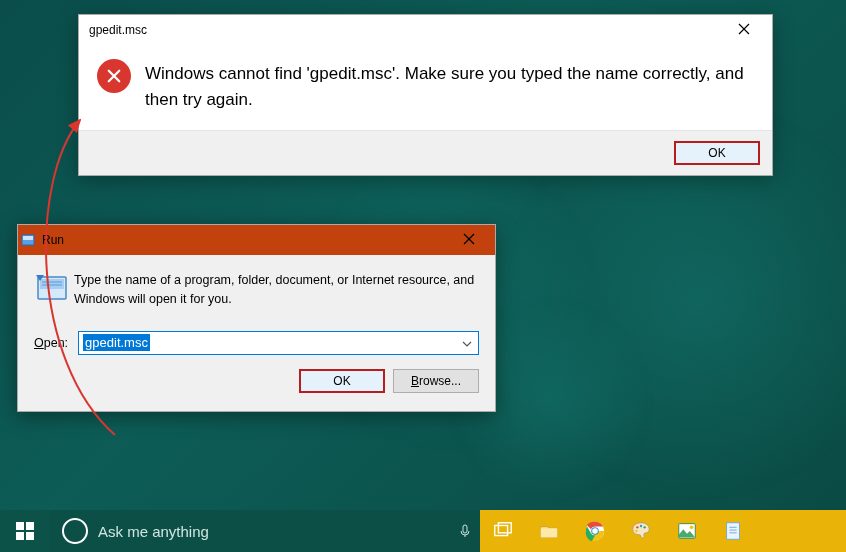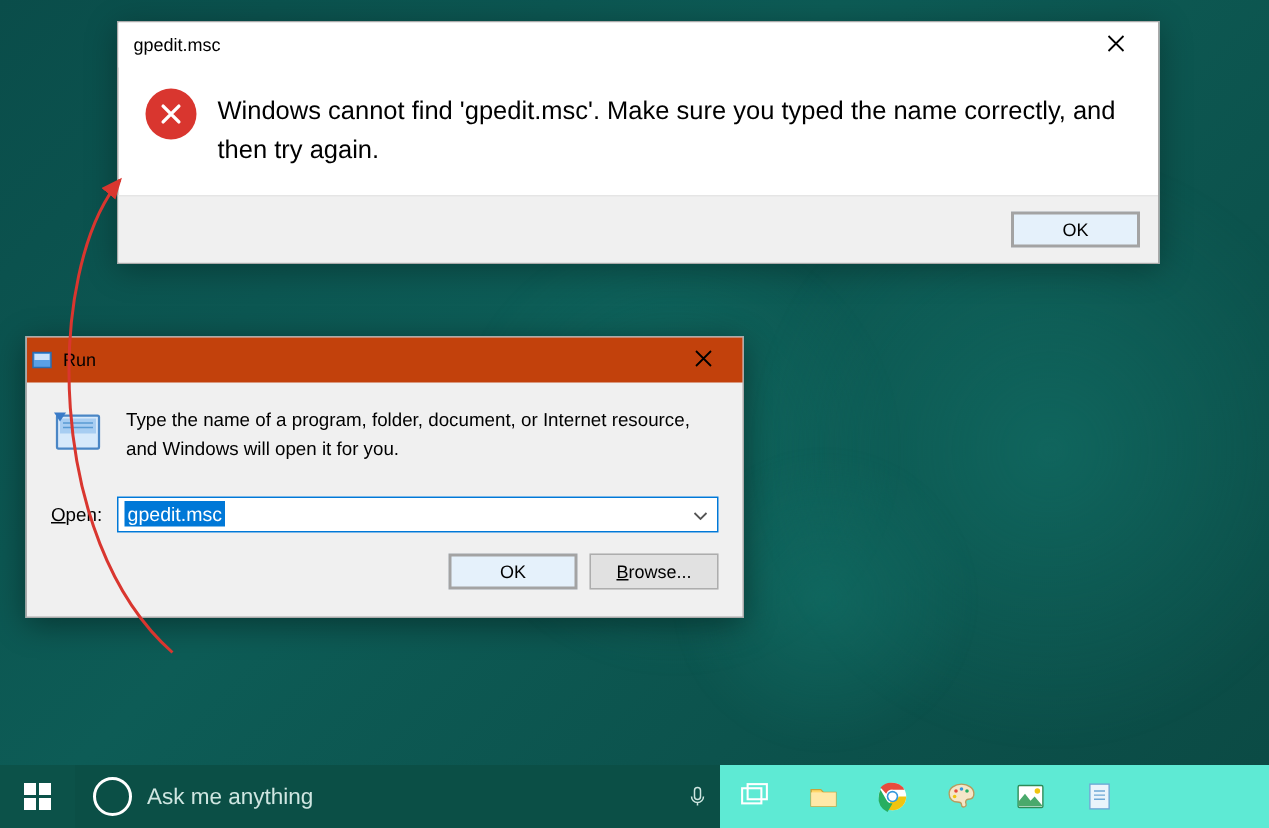--- a/index.html
+++ b/index.html
@@ -59,21 +59,21 @@
     justify-content: flex-end;
   }
   .btn {
     min-width: 86px; height: 24px;
     background: #e1e1e1;
     border: 1px solid #adadad;
     font-size: 12px;
     display:flex; align-items:center; justify-content:center;
     cursor: pointer;
   }
-  .btn.focus { border: 2px solid #a3a3a3; background:#e5f1fb; }
+  .btn.focus { border: 2px solid #b91c1c; background:#e5f1fb; }
 
   
   .run-dialog {
     position: absolute;
     left: 17px; top: 224px;
     width: 479px;
     background: #f0f0f0;
     border: 1px solid #aaa;
     box-shadow: 0 4px 20px rgba(0,0,0,.4);
     font-size: 12px;
@@ -87,21 +87,21 @@
     justify-content: space-between;
     padding: 0 6px 0 2px;
   }
   .run-icon-small {
     width: 16px; height: 16px;
     display:inline-flex; align-items:center; justify-content:center;
     margin-right: 6px;
   }
   .run-title-wrap { display:flex; align-items:center; }
   .run-body { padding: 16px 16px 18px 16px; }
-  .run-row1 { display:flex; gap: 14px; margin-bottom: 22px; }
+  .run-row1 { display:flex; gap: 4px; margin-bottom: 22px; }
   .run-bigicon { width: 36px; height: 36px; flex-shrink:0; }
   .run-desc { font-size: 12.5px; line-height: 1.5; padding-top: 0px; }
   .run-row2 { display:flex; align-items:center; gap: 10px; margin-bottom: 14px; }
   .run-label { font-size: 12.5px; }
   .underline { text-decoration: underline; }
   .combo {
     flex:1; height:24px;
     background:#fff;
     border:1px solid #0078d7;
     display:flex; align-items:center;
@@ -119,21 +119,21 @@
   }
   .run-buttons { display:flex; gap: 8px; justify-content: flex-end; }
 
   
   .anno-svg { position:absolute; left:0; top:0; pointer-events:none; }
 
   
   .taskbar {
     position:absolute; left:0; bottom:0; right:0;
     height:42px;
-    background:#5eead4;
+    background:#eab308;
     display:flex;
     align-items:stretch;
   }
   .start-btn {
     width:50px;
     display:flex; align-items:center; justify-content:center;
     background:#0c5249;
   }
   .win-logo { width:18px; height:18px; display:grid; grid-template-columns:1fr 1fr; grid-template-rows:1fr 1fr; gap:2px; }
   .win-logo span { background:#fff; }

